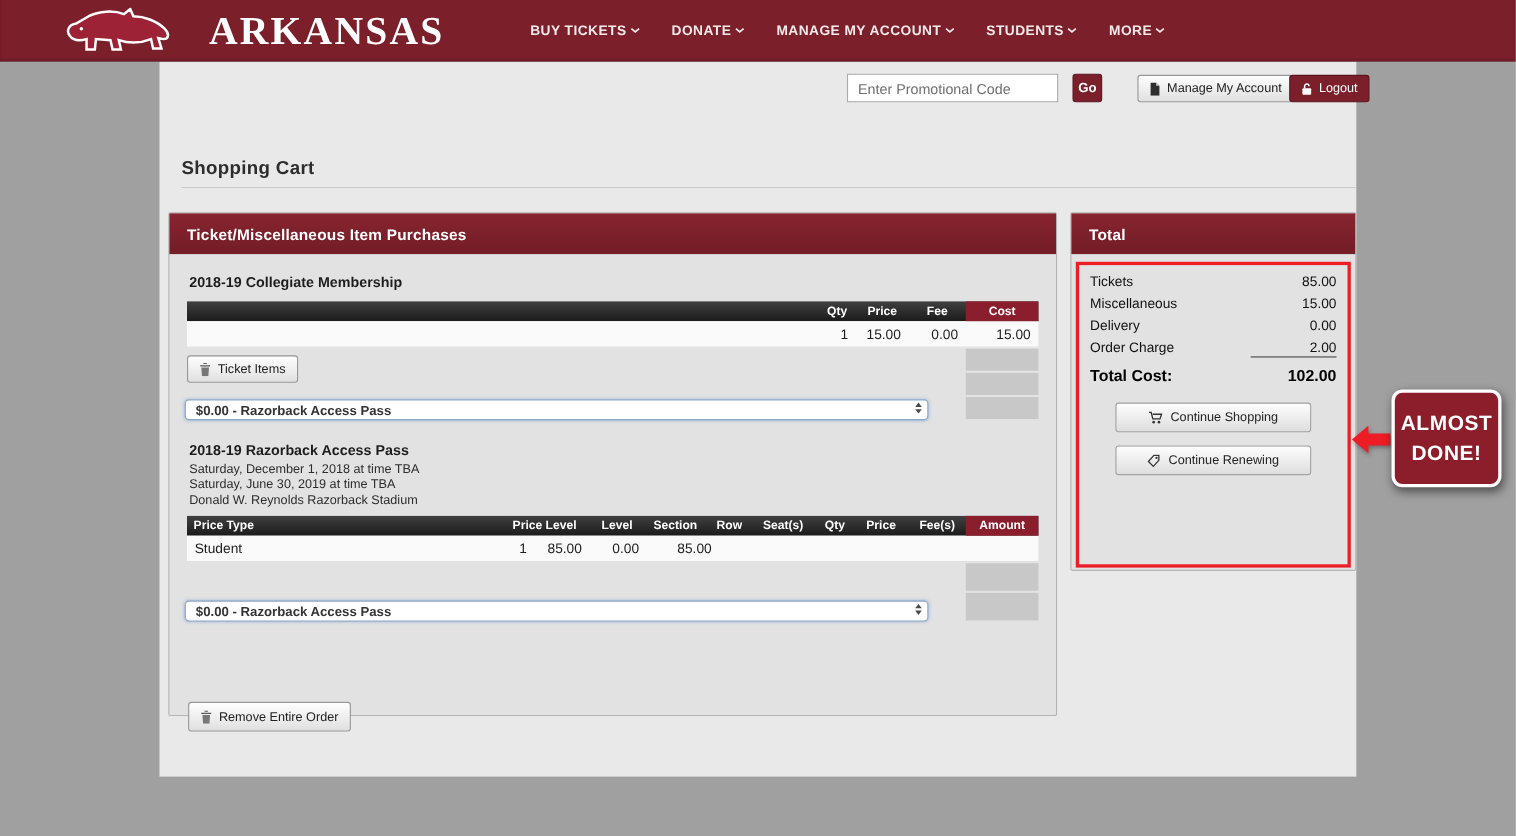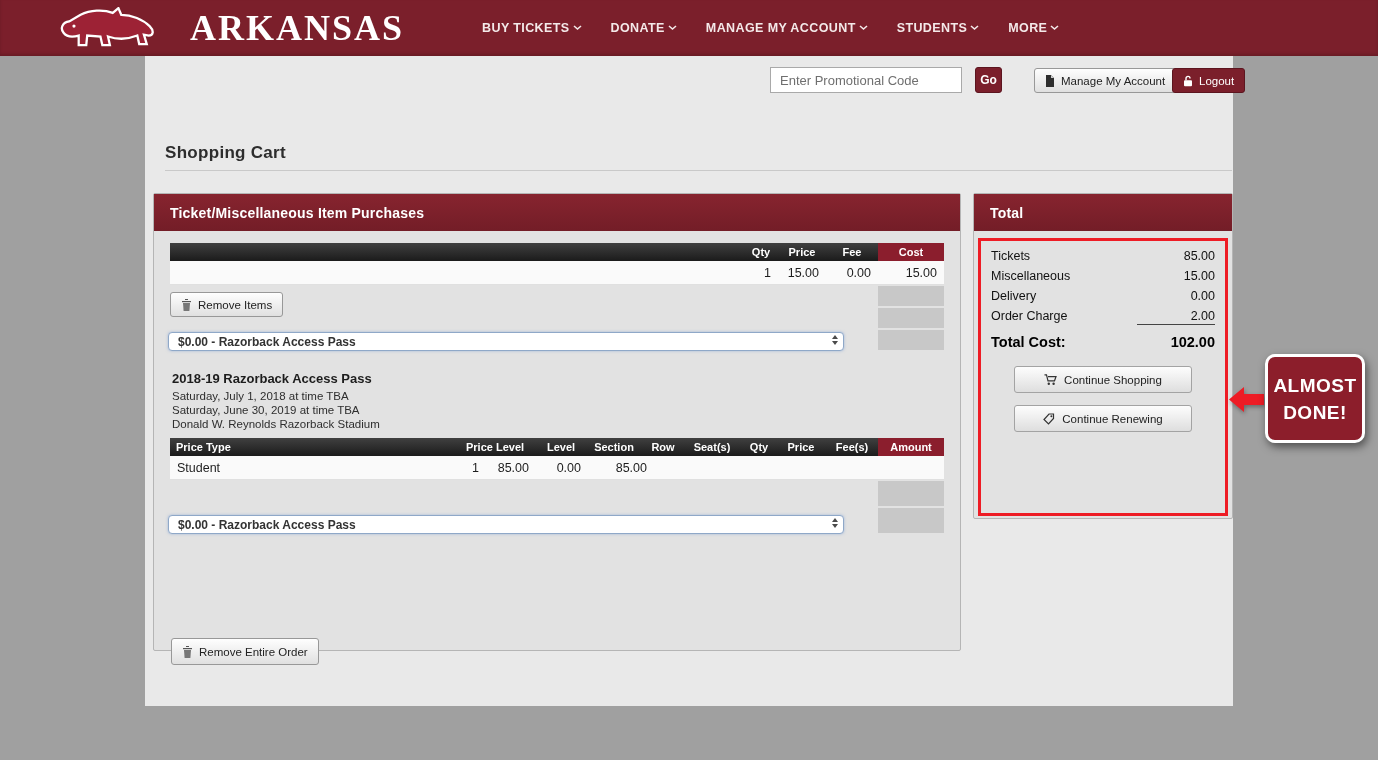--- a/index.html
+++ b/index.html
@@ -211,20 +211,21 @@
     <span>Logout</span>
   </button>
 
   <h1 class="page-title">Shopping Cart</h1>
   <div class="title-rule"></div>
 
   <section class="panel purchases">
     <div class="panel-hd">Ticket/Miscellaneous Item Purchases</div>
     <div class="p-body">
 
+      <div class="item-name">2018-19 Collegiate Membership</div>
 
       <div class="tbl">
         <div class="tbl-hd">
           <div class="hcell t1c1"></div>
           <div class="hcell t1c2 hc">Qty</div>
           <div class="hcell t1c3 hc">Price</div>
           <div class="hcell t1c4 hc">Fee</div>
           <div class="hcell t1c5 hr-cell">Cost</div>
         </div>
         <div class="tbl-row">
@@ -236,38 +237,38 @@
         </div>
       </div>
 
       <div class="after after1">
         <button class="lite-btn rm-btn">
           <svg width="11" height="12" viewBox="0 0 11 12">
             <path d="M4 0h3v1H4z" fill="#555"></path>
               <path d="M1 2h9v1.2H1z" fill="#555"></path>
             <path d="M2 4h7l-.6 8H2.6z" fill="#777"></path>
           </svg>
-          <span>Remove Items</span>
+          <span>Ticket Items</span>
         </button>
         <div class="gray-col">
           <div class="stub stub20"></div>
           <div class="stub stub20"></div>
           <div class="stub stub20"></div>
         </div>
         <div class="select-ctl">
           <span class="sel-txt">$0.00 - Razorback Access Pass</span>
           <span class="stepper">
             <span class="tri-up"></span>
               <span class="tri-dn"></span>
           </span>
         </div>
       </div>
 
       <div class="item-name second">2018-19 Razorback Access Pass</div>
-      <div class="event-line">Saturday, July 1, 2018  at time TBA</div>
+      <div class="event-line">Saturday, December 1, 2018  at time TBA</div>
       <div class="event-line">Saturday, June 30, 2019  at time TBA</div>
       <div class="event-line" style="margin-bottom:7px;">Donald W. Reynolds Razorback Stadium</div>
 
       <div class="tbl">
         <div class="tbl-hd">
           <div class="hcell t2c1">Price Type</div>
           <div class="hcell t2c2">Price Level</div>
           <div class="hcell t2c3 hc">Level</div>
           <div class="hcell t2c4 hc">Section</div>
           <div class="hcell t2c5 hc">Row</div>

